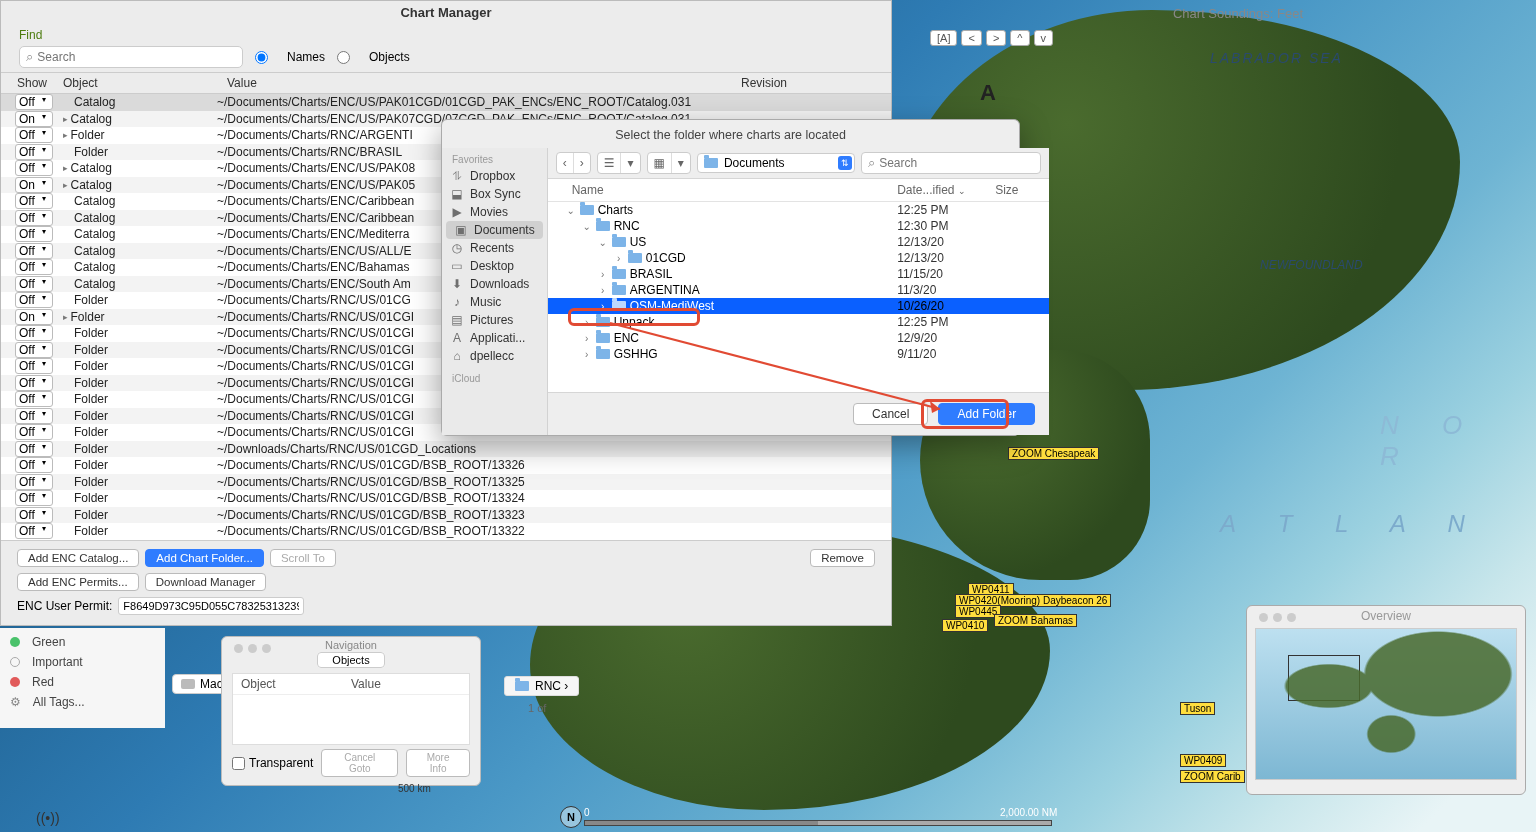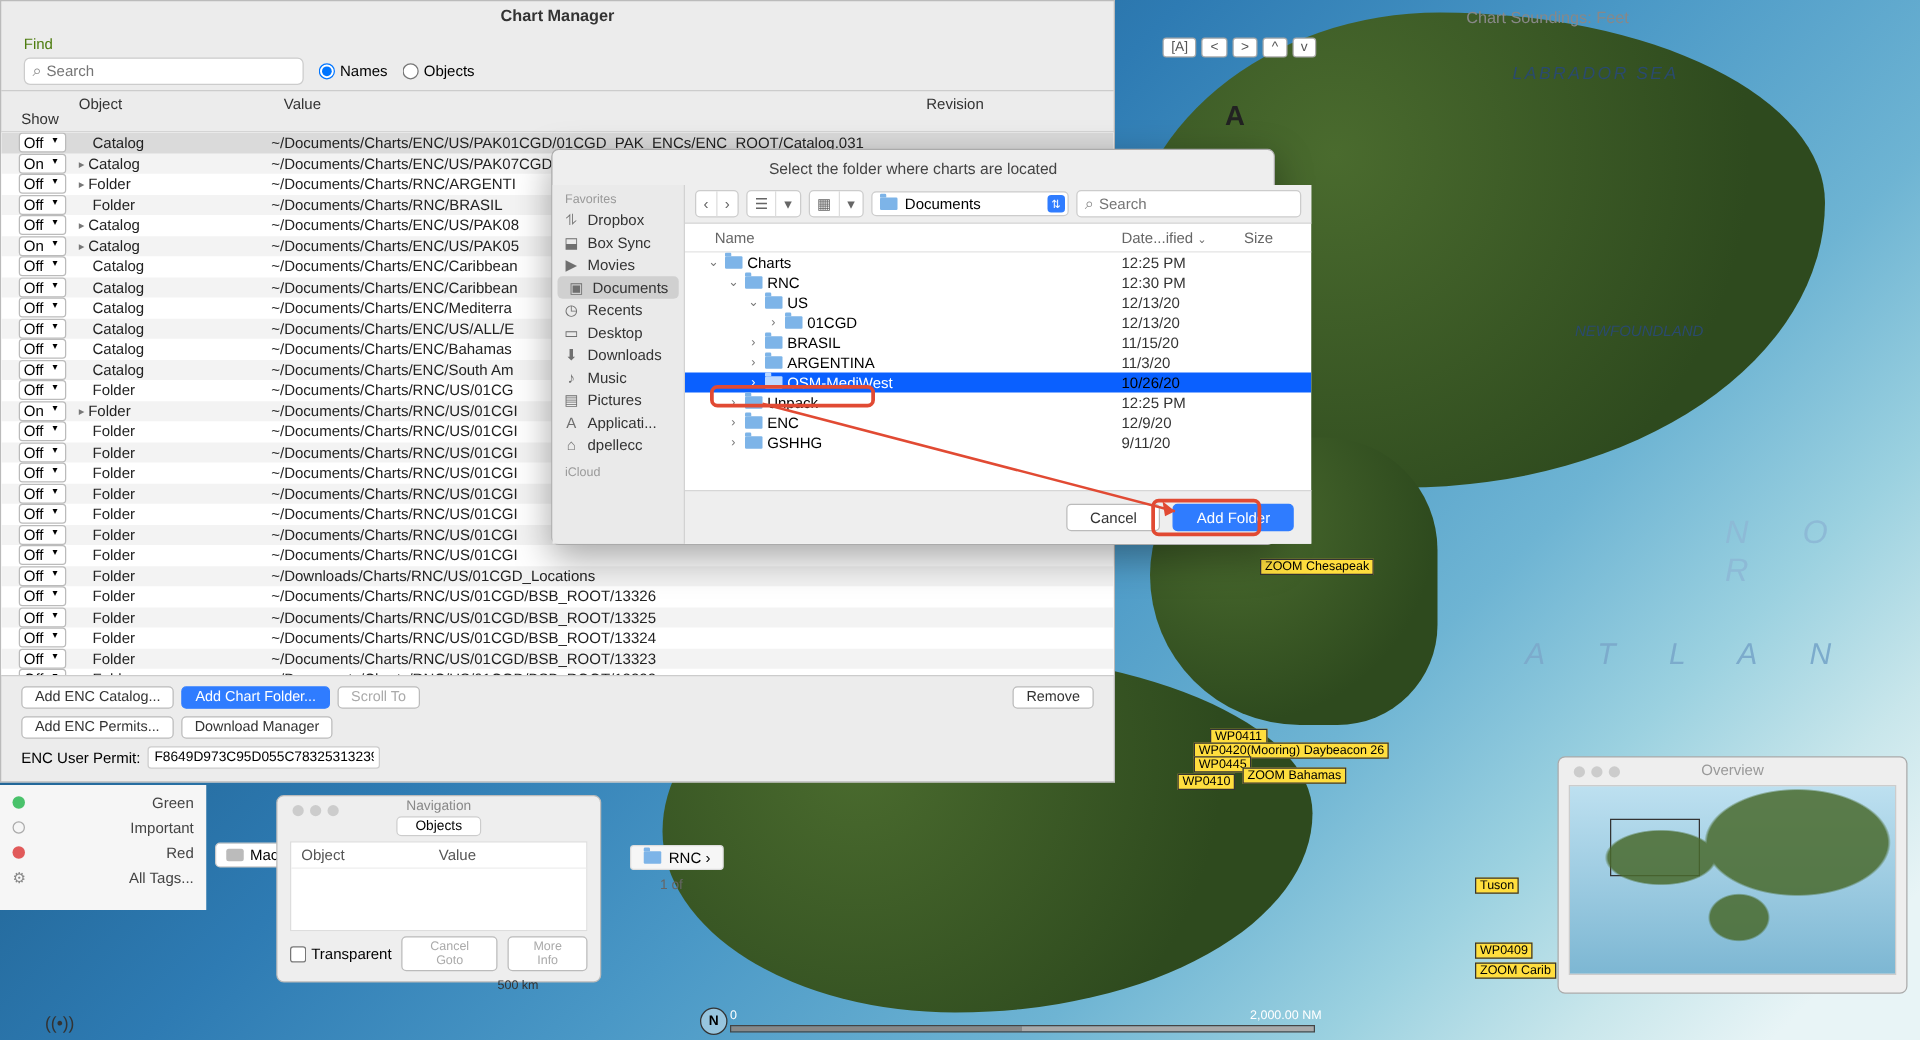--- a/index.html
+++ b/index.html
@@ -15,23 +15,23 @@
 .topright-label { position: absolute; top: 6px; left: 940px; right: 0; text-align: center; color: #888; font-size: 13px; }
 
 
 .cm-window { position: absolute; top: 0; left: 0; width: 892px; height: 626px; background: #ececec; border: 1px solid #bbb; display: flex; flex-direction: column; }
 .cm-title { text-align: center; font-weight: 600; padding: 4px 0; font-size: 13px; color: #333; }
 .cm-find { display: flex; align-items: center; padding: 4px 18px; gap: 12px; }
 .cm-find-label { color: #4d7c0f; font-size: 12px; }
 .cm-search-box { flex: 0 0 224px; display: flex; align-items: center; background: #fff; border: 1px solid #ccc; border-radius: 5px; padding: 2px 6px; gap: 4px;}
 .cm-search-box input { border: none; outline: none; flex: 1; font-size: 12px; }
 .cm-radio { display: flex; gap: 12px; align-items: center; }
-.cm-radio label { display: flex; gap: 4px; }
+.cm-radio label { display: flex; align-items: center; gap: 19px; }
 .cm-headers { display: flex; padding: 3px 0; border-top: 1px solid #ccc; border-bottom: 1px solid #ccc; font-weight: 400; color: #333; }
-.cm-col-show { width: 58px; padding-left: 16px; margin-top: 12px; }
+.cm-col-show { width: 58px; padding-left: 16px; }
 .cm-col-obj  { width: 164px; padding-left: 4px; }
 .cm-col-val  { flex: 1; padding-left: 4px; }
 .cm-col-rev  { width: 154px; padding-left: 4px; }
 .cm-rows { flex: 1; overflow: hidden; background: #fff; }
 .cm-row { display: flex; height: 16.5px; align-items: center; font-size: 12px; }
 .cm-row:nth-child(even) { background: #f3f3f3; }
 .cm-row:first-child { background: #dadada; }
 .cm-show-pill { width: 38px; margin-left: 14px; font-size: 10px; border: 1px solid #bbb; border-radius: 3px; padding: 0 6px 0 3px; display: flex; justify-content: space-between; background: #fff; }
 .cm-obj-cell { width: 164px; padding-left: 10px; display: flex; align-items: center; gap: 3px; color: #222; }
 .cm-val-cell { flex: 1; overflow: hidden; white-space: nowrap; text-overflow: ellipsis; padding-right: 4px; color: #222;}
@@ -89,21 +89,21 @@
 .traffic { display:flex; gap:5px; padding:5px 8px; position:absolute; top:2px; left:4px;}
 .traffic span{width:9px;height:9px;background:#ccc;border-radius:50%;display:inline-block;}
 
 
 .overview { position:absolute; top:605px; left:1246px; width:280px; height:190px; background:#eee; border:1px solid #aaa; border-radius:6px; }
 .overview-title{ text-align:center; color:#999; font-size:12px; padding:3px;}
 .overview-map{ margin:2px 8px 0 8px; height:152px; background:linear-gradient(180deg,#bde0f0 0%,#7db7d3 100%); position:relative; border:1px solid #ccc;}
 
 
 .tags-panel{ position:absolute; left:0; top:628px; width:165px; background:#f6f6f6; height:100px; padding:4px 10px;}
-.tag-row{display:flex;align-items:center;gap:12px;font-size:12px;color:#444;padding:3px 0;justify-content:space-between;}
+.tag-row{display:flex;align-items:center;gap:12px;font-size:12px;color:#444;padding:3px 0;}
 .tag-dot{width:10px;height:10px;border-radius:50%;}
 
 
 .wp { position:absolute; background:#ffde3e; border:1px solid #333; font-size:10px; padding:0 3px; white-space:nowrap;}
 
 
 .scalebar{position:absolute;bottom:6px;left:584px;width:468px;height:6px;background:linear-gradient(90deg,#888 0 50%,#aaa 50% 100%);border:1px solid #444;}
 .scale-lbl{position:absolute;bottom:14px;font-size:10px;color:#fff;}
 .north{position:absolute;bottom:4px;left:560px;width:22px;height:22px;border:1.5px solid #333;border-radius:50%;display:flex;align-items:center;justify-content:center;font-weight:bold;font-size:11px;background:rgba(255,255,255,0.4);}
 

